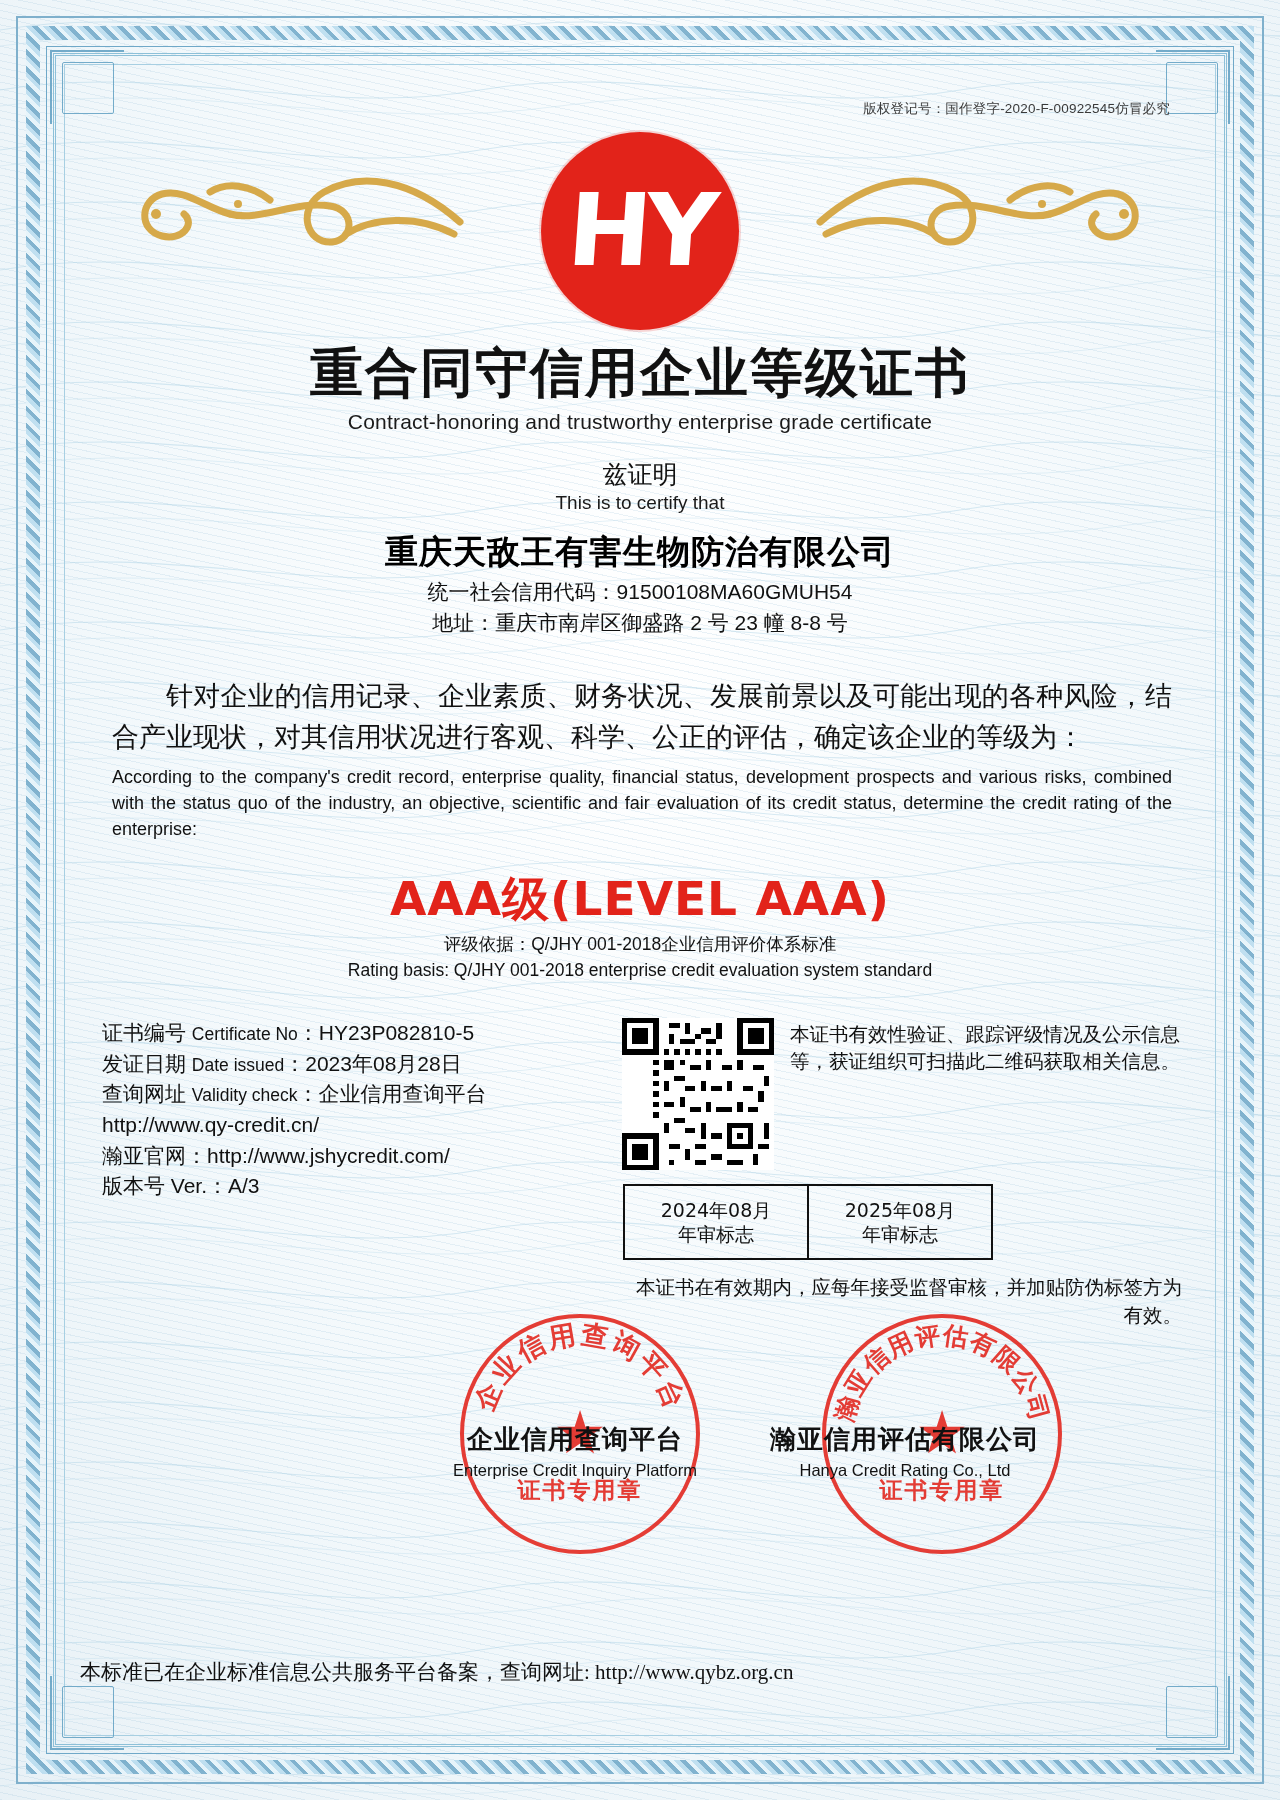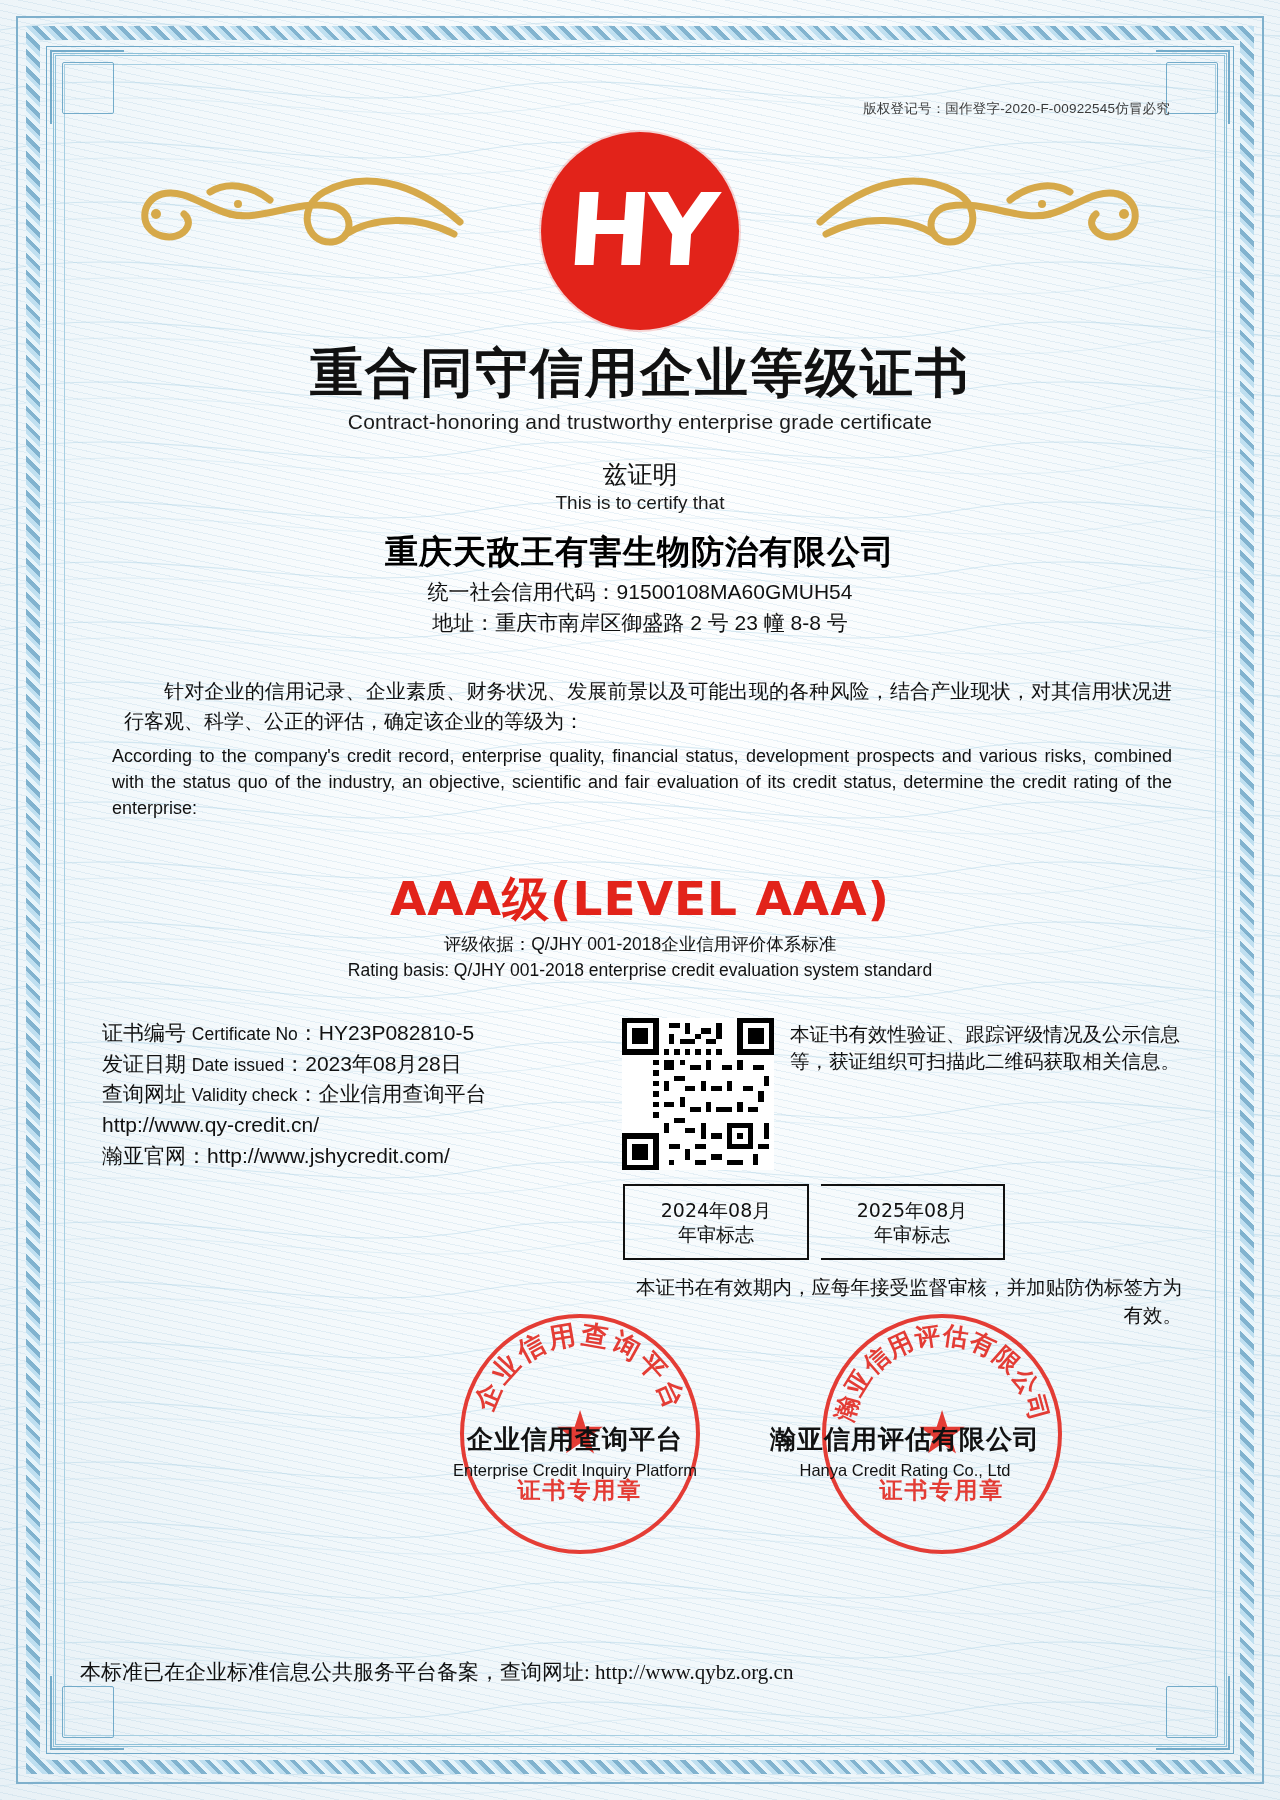--- a/index.html
+++ b/index.html
@@ -225,26 +225,25 @@
   }
 
   .body-block {
     position: absolute;
     top: 598px;
     left: 32px;
     right: 28px;
   }
   .body-cn {
     font-family: Liberation Serif, serif;
-    font-size: 20px;
+    font-size: 27px;
     line-height: 1.52;
     color: #111;
     text-align: justify;
     text-indent: 2em;
-    margin-left: 12px;
   }
   .body-en {
     margin-top: 6px;
     font-size: 18px;
     line-height: 1.45;
     color: #111;
     text-align: justify;
   }
 
   .level-line {
@@ -312,21 +311,21 @@
   .qr-note {
     font-size: 19.5px;
     line-height: 1.38;
     color: #111;
     font-family: "DejaVu Sans", sans-serif;
     padding-top: 4px;
   }
 
   .seal-row {
     display: flex;
-    gap: 12px;
+    gap: 0;
     margin-top: 14px;
     margin-left: 1px;
   }
   .year-box {
     width: 182px;
     height: 72px;
     border: 2px solid #111;
     display: flex;
     flex-direction: column;
     align-items: center;
@@ -506,20 +505,21 @@
         <div class="row">
           <span class="lbl-cn">发证日期</span>
           <span class="lbl-en">Date issued</span><span>：</span><span>2023年08月28日</span>
         </div>
         <div class="row">
           <span class="lbl-cn">查询网址</span>
           <span class="lbl-en">Validity check</span><span>：</span><span>企业信用查询平台</span>
         </div>
         <div class="row">http://www.qy-credit.cn/</div>
         <div class="row">瀚亚官网：http://www.jshycredit.com/</div>
+        <div class="row">版本号 Ver.：A/3</div>
       </div>
 
       <div class="details-right">
         <div class="qr-row">
           <svg class="qr-box" viewBox="0 0 29 29" shape-rendering="crispEdges">
             <rect width="29" height="29" fill="#ffffff"></rect>
             <g fill="#000000">
 
               <rect x="0" y="0" width="7" height="1"></rect>
                 <rect x="0" y="6" width="7" height="1"></rect>

